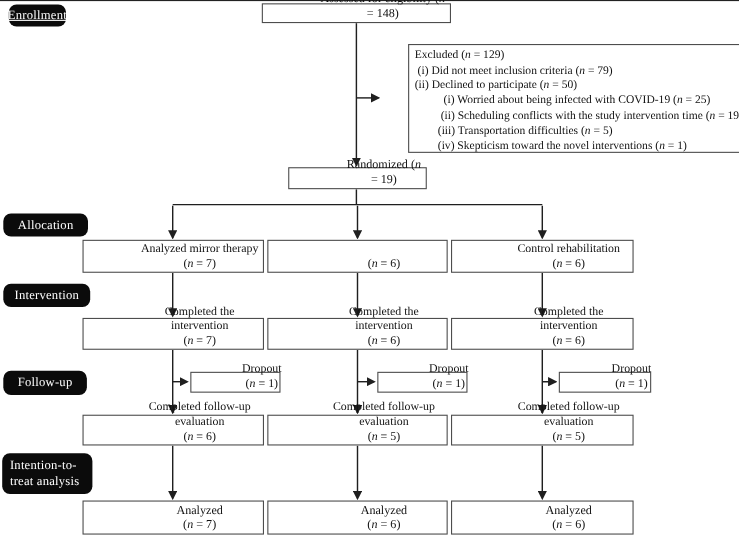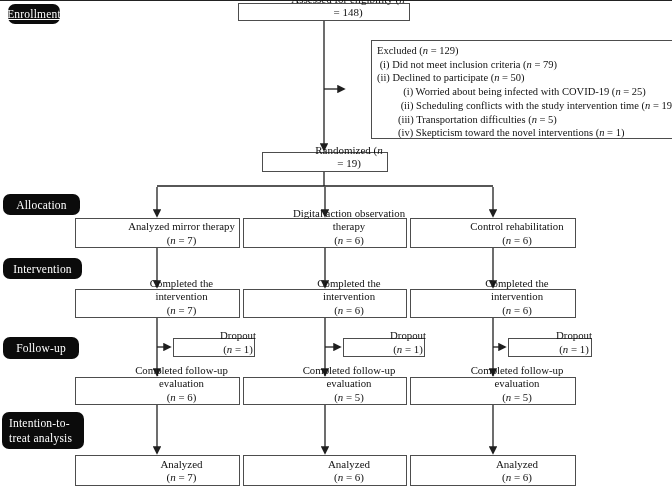--- a/index.html
+++ b/index.html
@@ -139,21 +139,20 @@
 
   <div class="box" style="left:262px; top:152px; width:126px; height:20px;">
     <span>Randomized (<i>n</i> = 19)</span>
   </div>
 
   <div class="box small" style="left:75px; top:218px; width:165px; height:30px;">
     <span>Analyzed mirror therapy</span>
     <span>(<i>n</i> = 7)</span>
   </div>
   <div class="box small" style="left:243px; top:218px; width:164px; height:30px;">
-    <span>Digital action observation therapy</span>
     <span>(<i>n</i> = 6)</span>
   </div>
   <div class="box small" style="left:410px; top:218px; width:166px; height:30px;font-family:Liberation Serif, serif;">
     <span>Control rehabilitation</span>
     <span>(<i>n</i> = 6)</span>
   </div>
 
   <div class="box small" style="left:75px; top:289px; width:165px; height:29px;">
     <span>Completed the intervention</span>
     <span>(<i>n</i> = 7)</span>

